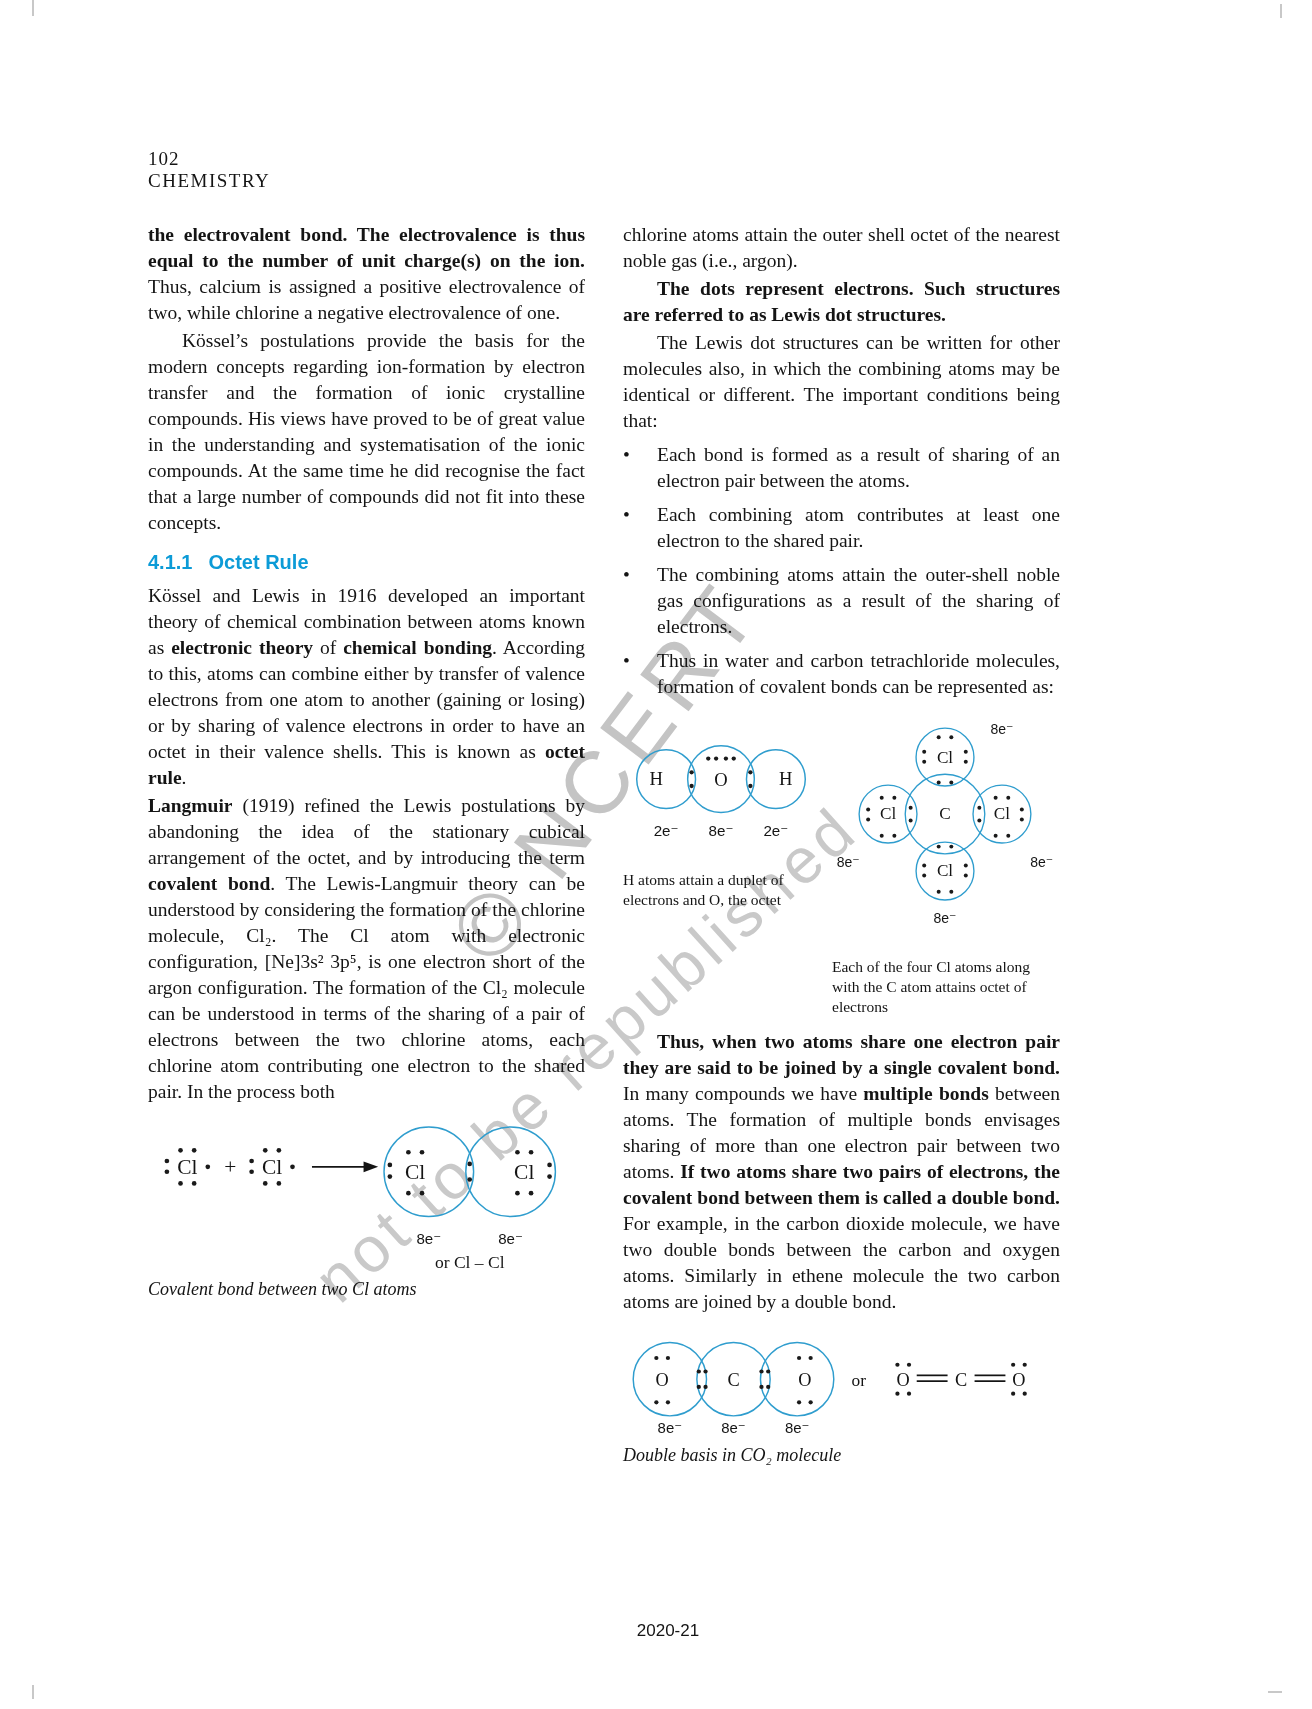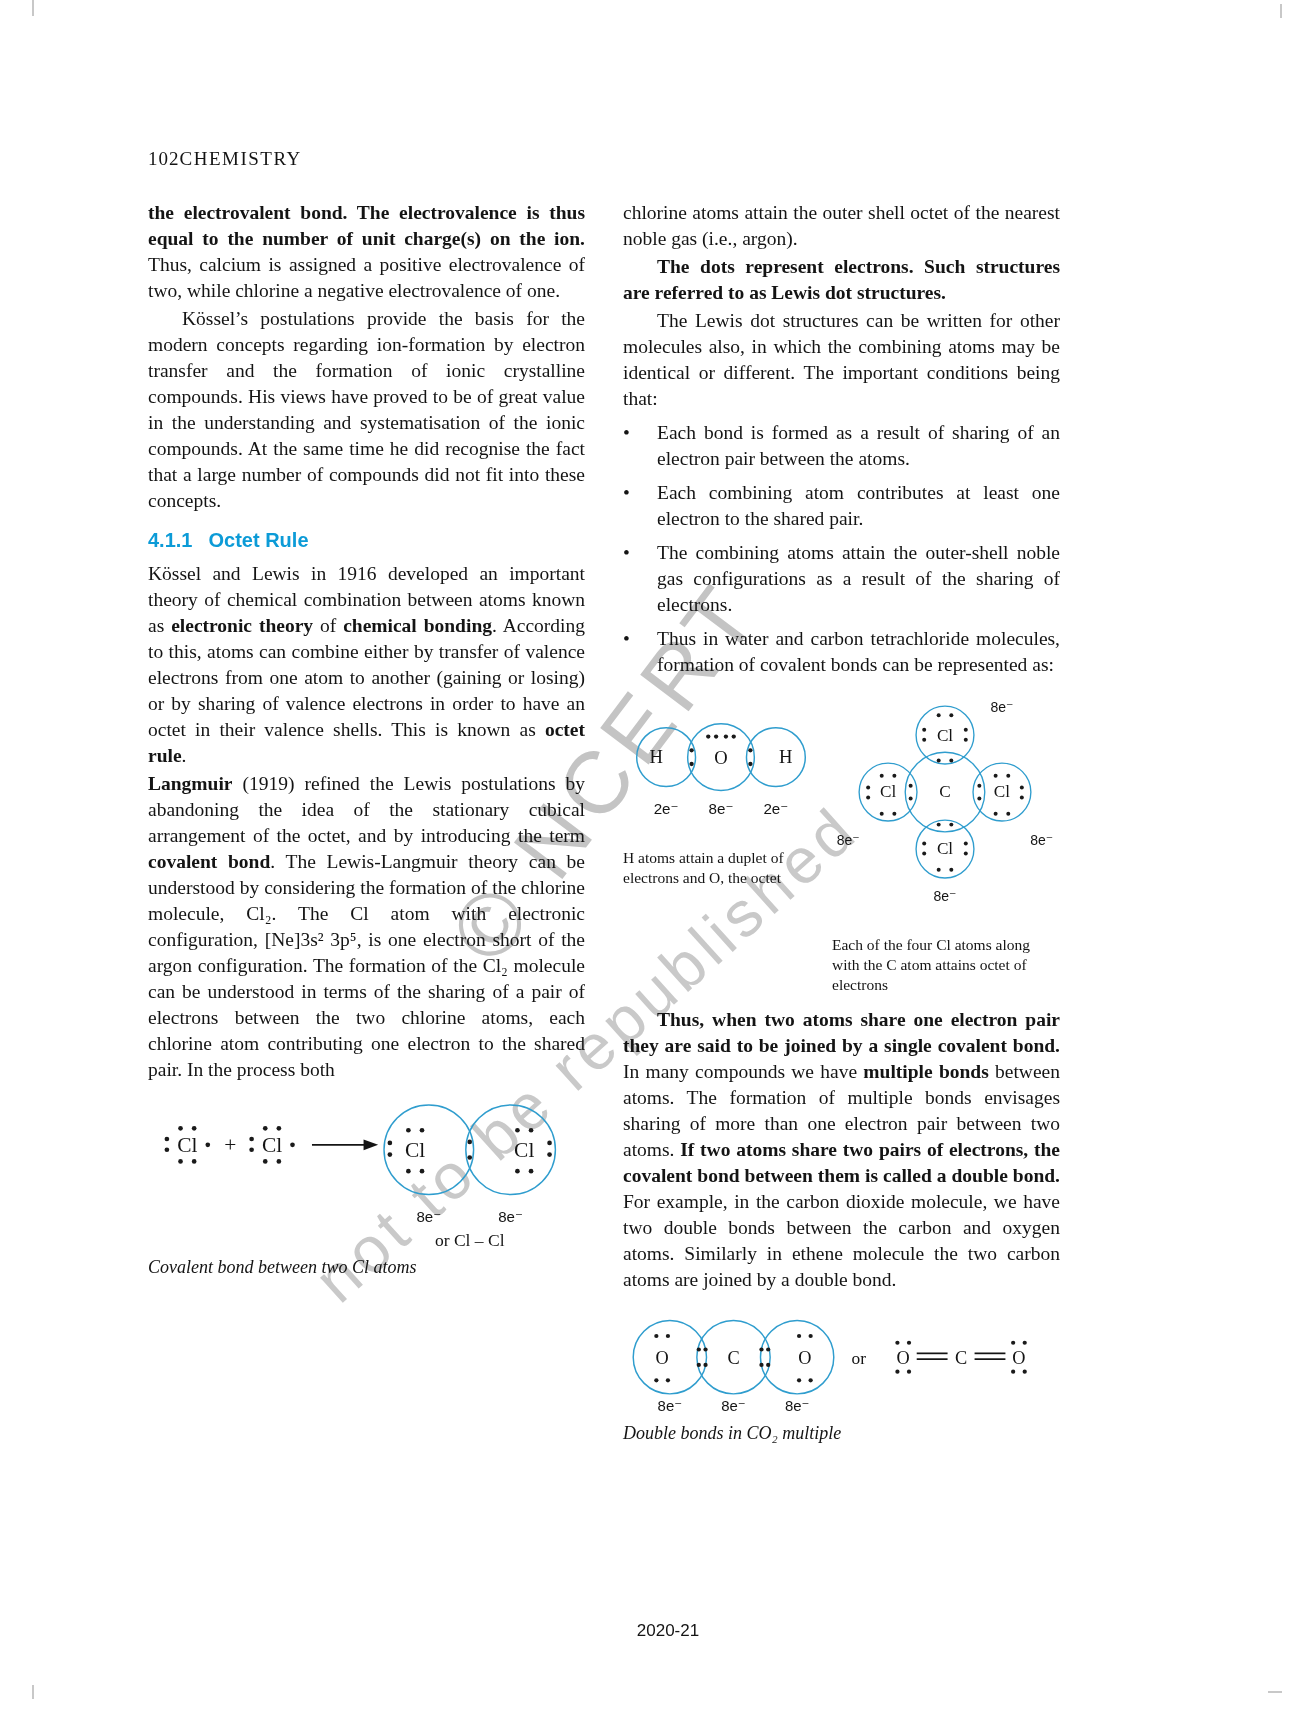--- a/index.html
+++ b/index.html
@@ -14,21 +14,21 @@
   .wm1 { left:430px; top:920px; transform:rotate(-53deg); font-size:88px; letter-spacing:8px; color:#c4c4c4; }
   .wm2 { left:300px; top:1262px; transform:rotate(-42deg); font-size:64px; letter-spacing:5px; color:#c9c9c9; }
 
   .crop { position:absolute; background:#9a9a9a; opacity:.55; z-index:2; }
   .cm-tl { left:32px; top:0; width:2px; height:16px; }
   .cm-tr { right:30px; top:4px; width:2px; height:14px; }
   .cm-bl { left:32px; bottom:10px; width:2px; height:14px; }
   .cm-br { right:30px; bottom:16px; width:14px; height:2px; }
 
   .content { position:absolute; left:148px; top:148px; width:912px; z-index:1; }
-  .pagehead { display:flex; align-items:baseline; font-size:19px; }
+  .pagehead { display:flex; align-items:baseline; font-size:19px;flex-direction:column; }
   .pagenum { letter-spacing:1px; }
   .runhead { letter-spacing:1.5px; }
 
   .columns { display:flex; gap:38px; margin-top:30px; }
   .col { width:437px; }
 
   .para { font-size:19.5px; line-height:26px; text-align:justify; margin-bottom:2px; }
   .indent { text-indent:34px; }
   .bold-para { font-weight:700; }
   .para b { font-weight:700; }
@@ -316,21 +316,21 @@
                   <circle class="dot" cx="296" cy="35" r="2.2"></circle>
                 <circle class="dot" cx="284" cy="65" r="2.2"></circle>
                   <circle class="dot" cx="296" cy="65" r="2.2"></circle>
                 <circle class="dot" cx="404" cy="35" r="2.2"></circle>
                   <circle class="dot" cx="416" cy="35" r="2.2"></circle>
                 <circle class="dot" cx="404" cy="65" r="2.2"></circle>
                   <circle class="dot" cx="416" cy="65" r="2.2"></circle>
               </g>
             </g>
           </svg>
-          <figcaption class="caption-italic">Double bonds in CO₂ multiple</figcaption>
+          <figcaption class="caption-italic">Double basis in CO₂ molecule</figcaption>
         </figure>
 
       </div>
     </div>
   </div>
 
   <div class="pagefoot">2020-21</div>
 
 </div>
 

